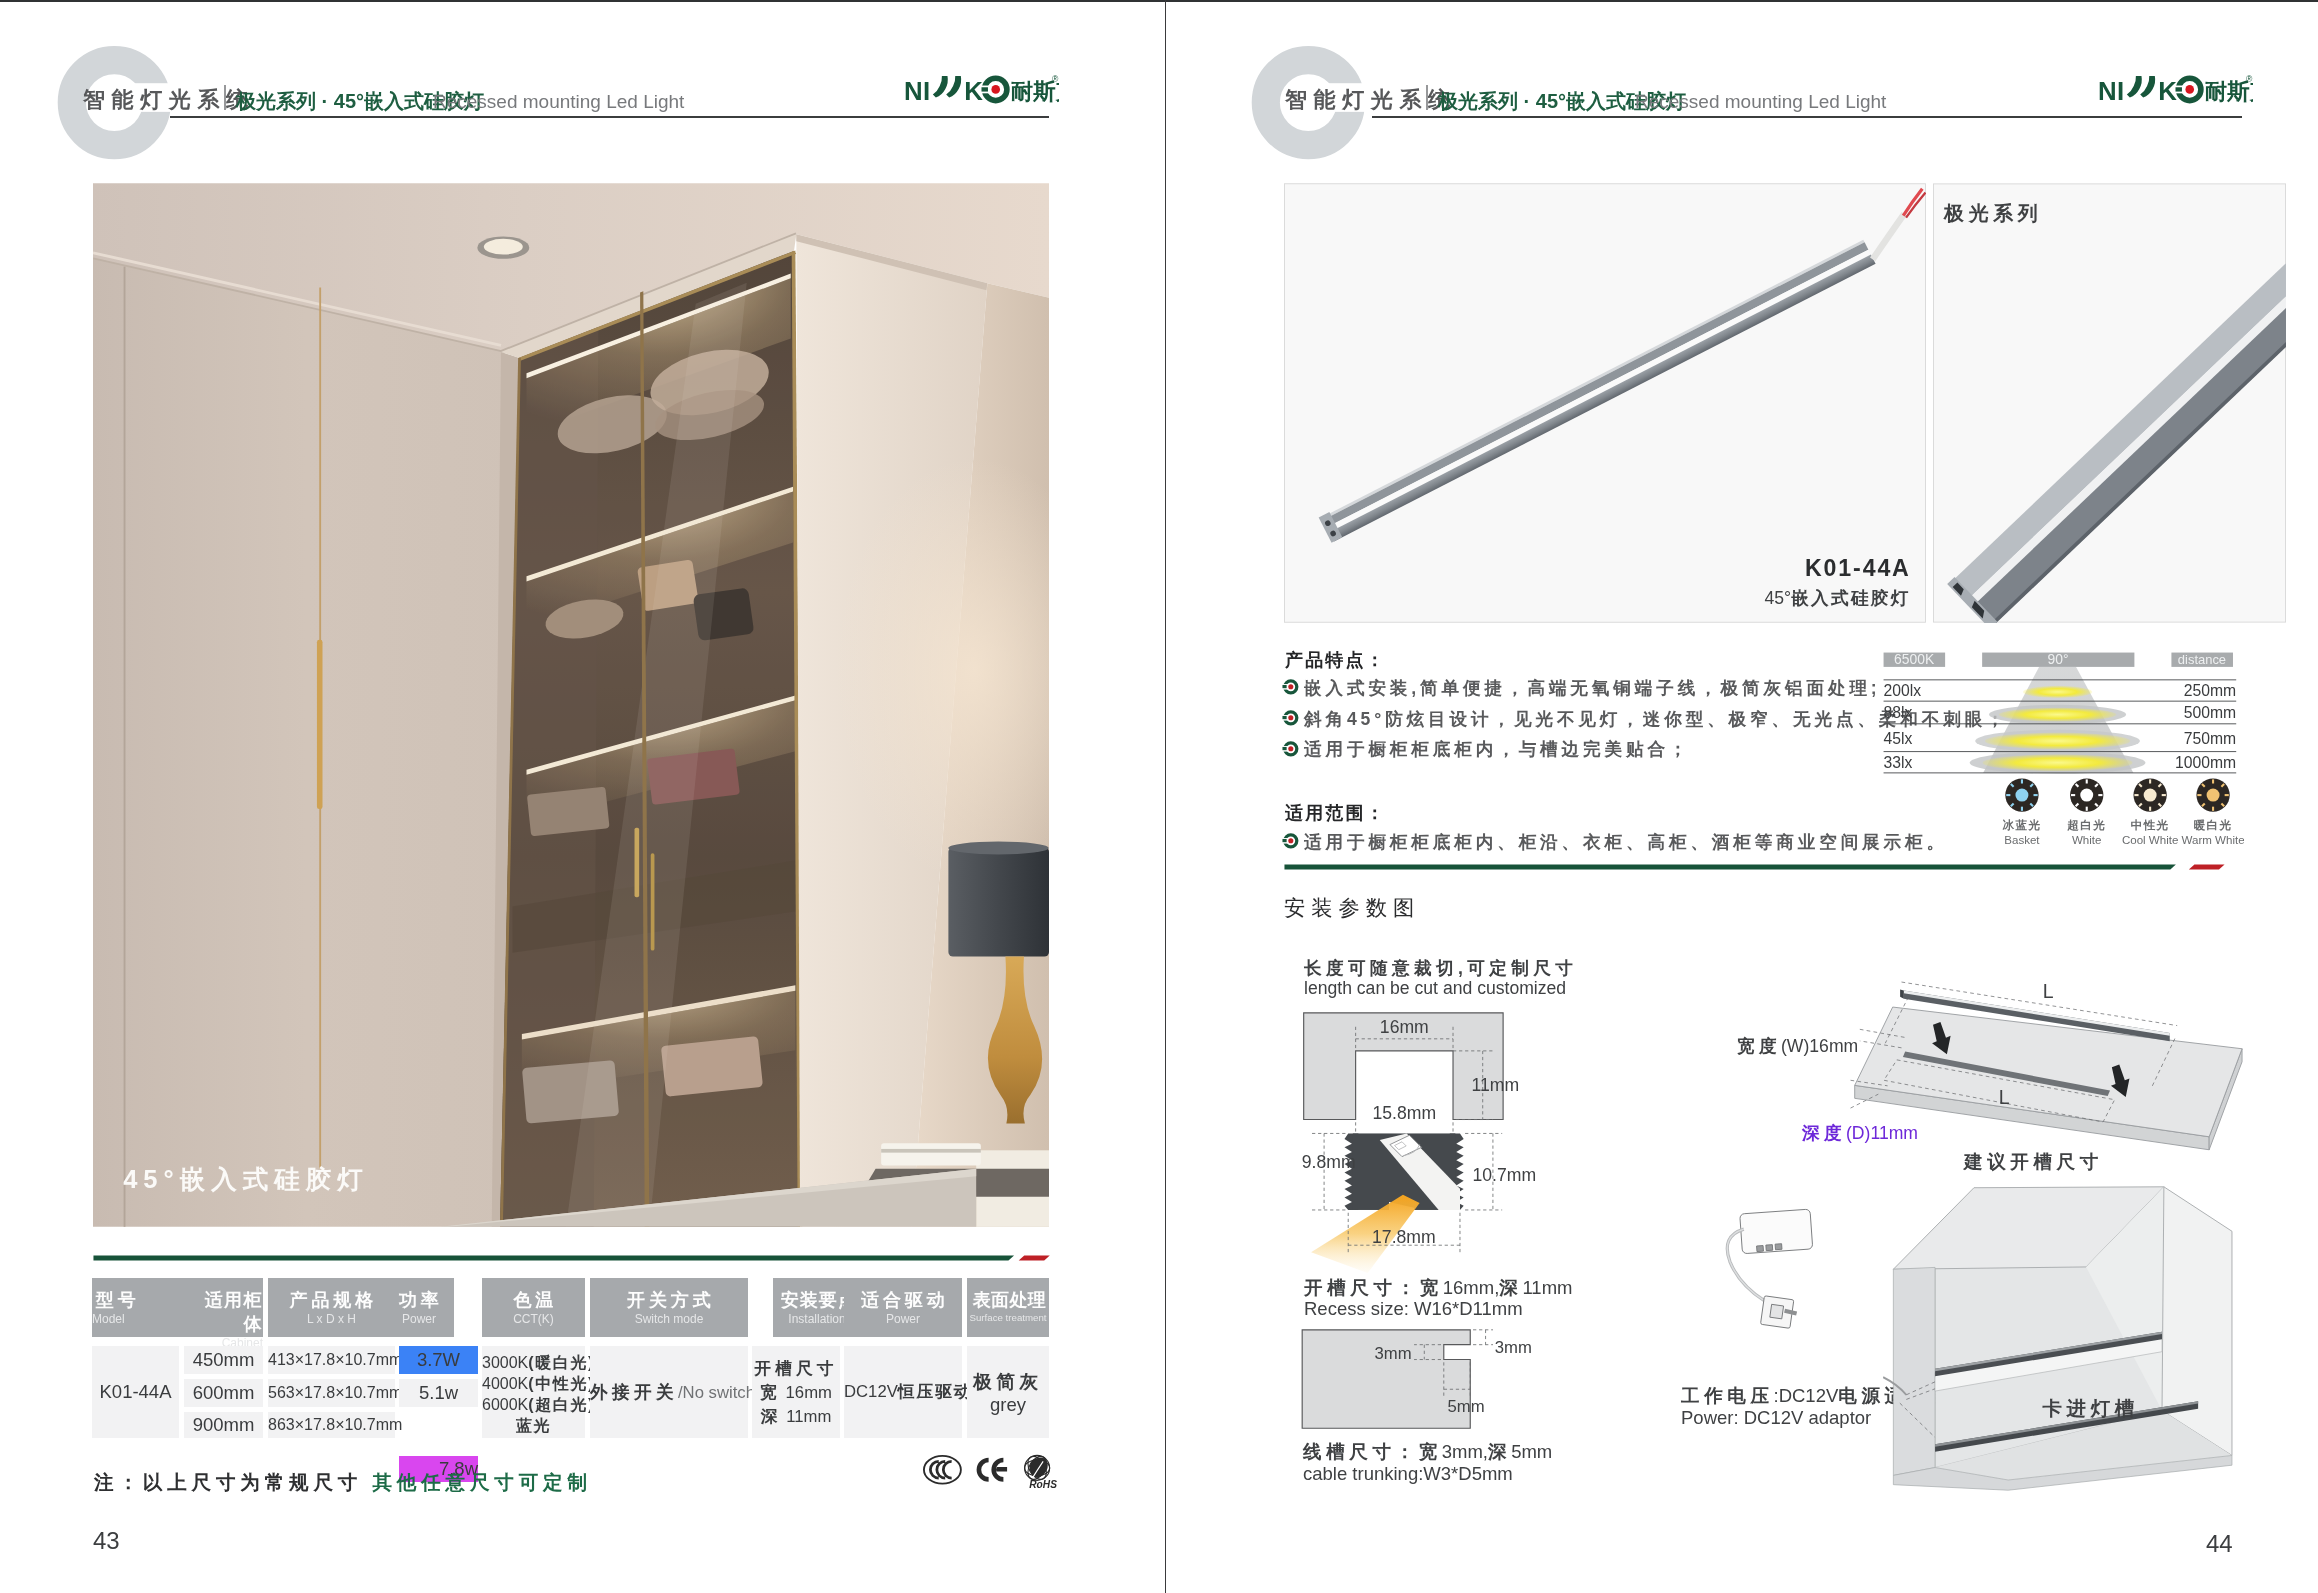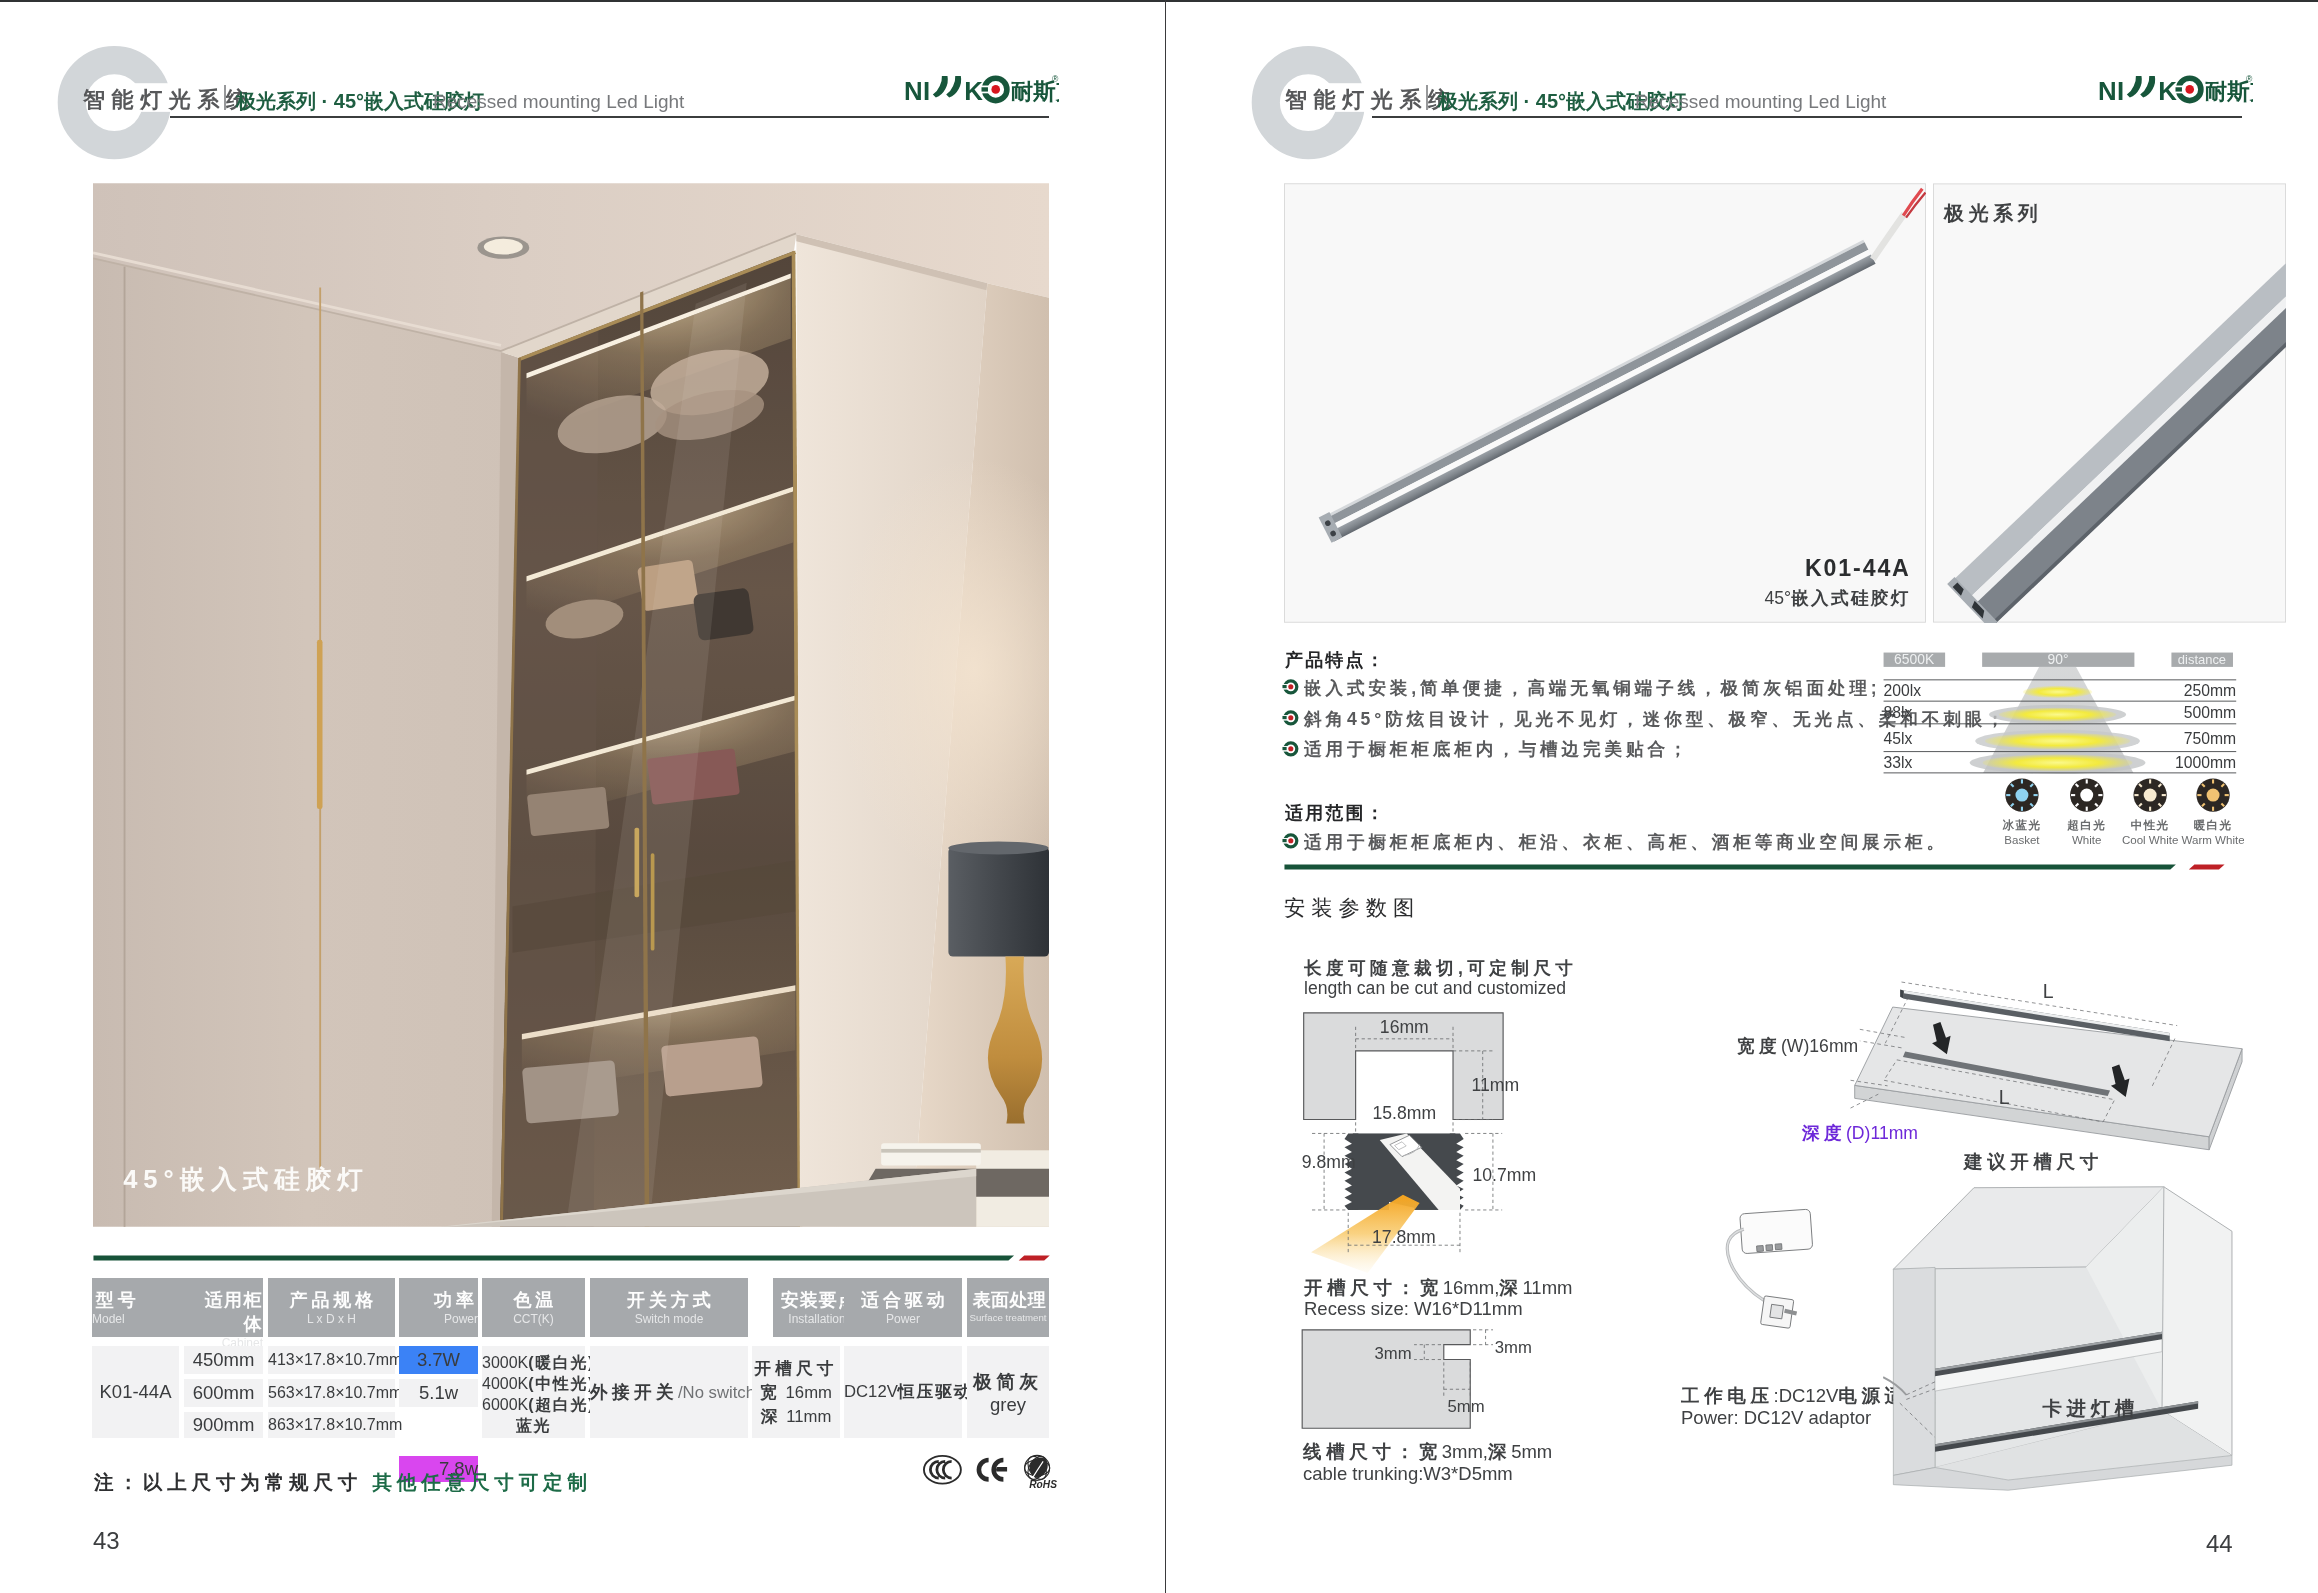--- a/index.html
+++ b/index.html
@@ -240,21 +240,21 @@
 <div class="abs" style="left:184px;top:1278px;width:79px;height:59px;background:#a6a9ac;text-align:right">
 <div class="tbl-h-cn" style="margin-top:10.2px;margin-left:3.7px;letter-spacing:.08em">适用柜体</div>
         <div class="tbl-h-en">Cabinet</div>
       </div>
 
 <div class="abs" style="left:268px;top:1278px;width:127px;height:59px;background:#a6a9ac;text-align:center">
 <div class="tbl-h-cn" style="margin-top:10.2px;margin-left:3.7px">产品规格</div>
         <div class="tbl-h-en">L x D x H</div>
       </div>
 
-<div class="abs" style="left:399px;top:1278px;width:79px;height:59px;background:#a6a9ac;text-align:right">
+<div class="abs" style="left:384px;top:1278px;width:70px;height:59px;background:#a6a9ac;text-align:center">
 <div class="tbl-h-cn" style="margin-top:10.2px;margin-left:3.7px">功率</div>
         <div class="tbl-h-en">Power</div>
       </div>
 
 <div class="abs" style="left:482px;top:1278px;width:103px;height:59px;background:#a6a9ac;text-align:center">
 <div class="tbl-h-cn" style="margin-top:10.2px;margin-left:3.7px">色温</div>
         <div class="tbl-h-en">CCT(K)</div>
       </div>
 
 <div class="abs" style="left:590px;top:1278px;width:158px;height:59px;background:#a6a9ac;text-align:center">

